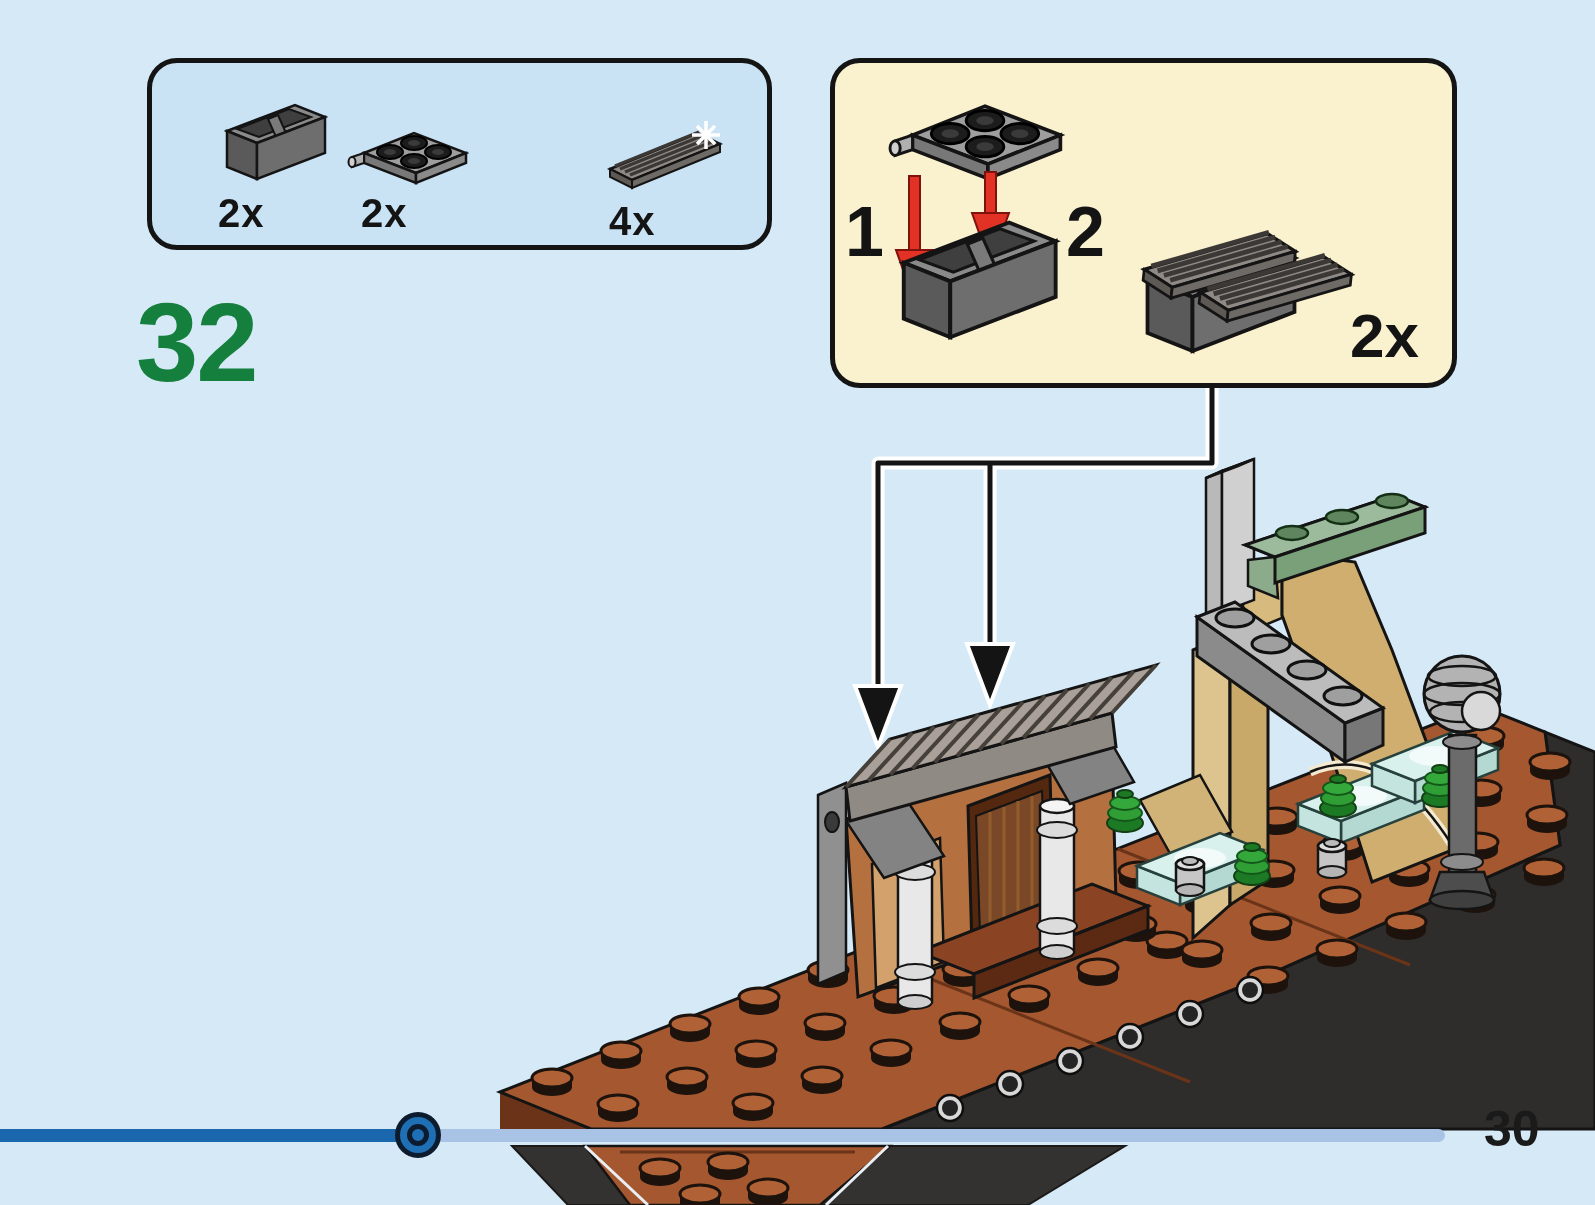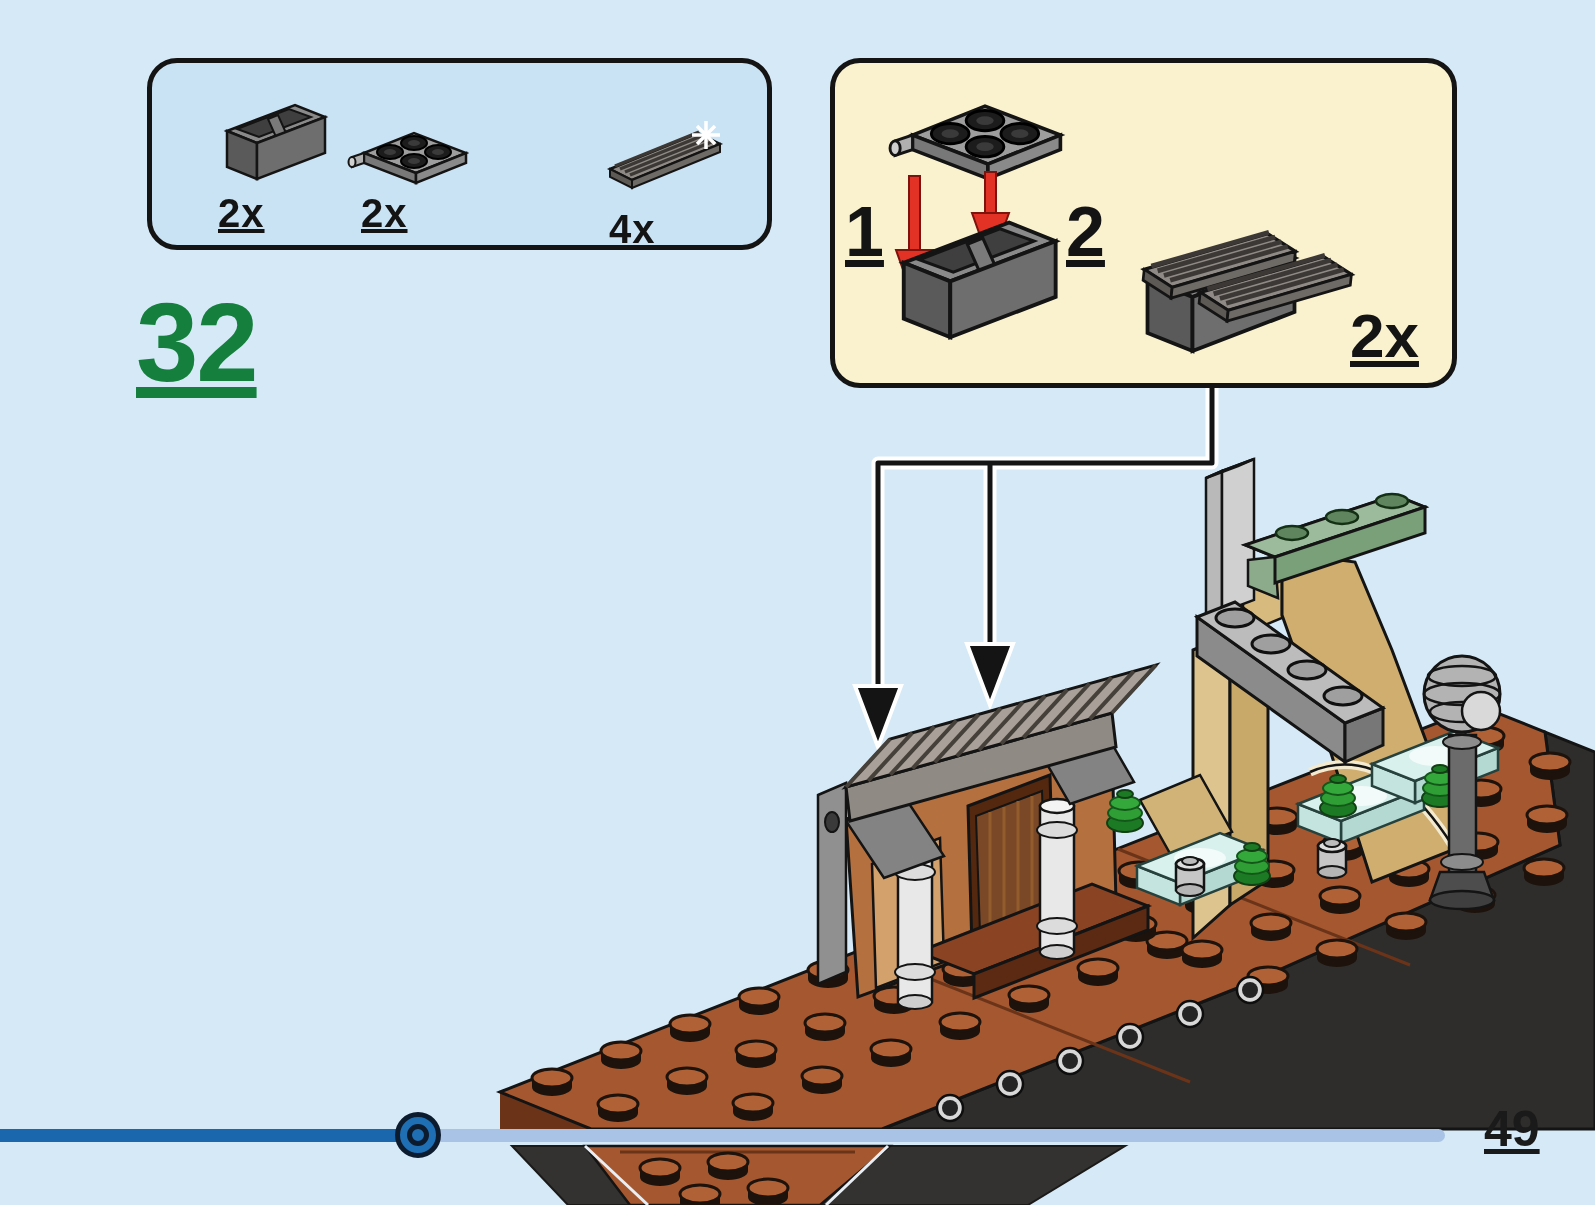--- a/index.html
+++ b/index.html
@@ -2,21 +2,21 @@
 <html><head>
 <meta charset="utf-8">
 <style>
   html,body{margin:0;padding:0;}
   body{
     width:1595px;height:1205px;position:relative;overflow:hidden;
     background:#d5e9f6;
     font-family:"Liberation Sans", sans-serif;
     -webkit-font-smoothing:antialiased;
   }
-  .abs{position:absolute;text-decoration:underline;}
+  .abs{position:absolute;}
   .panel{
     border:5px solid #141414;border-radius:30px;box-sizing:border-box;
   }
   .parts-panel{
     left:147px;top:58px;width:625px;height:192px;background:#c9e2f4;
   }
   .callout-panel{
     left:830px;top:58px;width:627px;height:330px;background:#faf2cf;
   }
   .qty-label{
@@ -102,21 +102,21 @@
       <g transform="translate(44,-20)" stroke="#ffffff" stroke-width="3.5">
         <line x1="-14" y1="0" x2="14" y2="0"></line>
           <line x1="0" y1="-14" x2="0" y2="14"></line>
         <line x1="-9" y1="-9" x2="9" y2="9"></line>
           <line x1="9" y1="-9" x2="-9" y2="9"></line>
       </g>
     </g>
   </svg>
   <div class="abs qty-label" style="left:66px;top:128px;">2x</div>
   <div class="abs qty-label" style="left:209px;top:128px;">2x</div>
-  <div class="abs qty-label" style="left:457px;top:144px;">4x</div>
+  <div class="abs qty-label" style="left:457px;top:136px;">4x</div>
 </div>
 
 <div class="abs step-number">32</div>
 
 <div class="abs panel callout-panel"></div>
 <div class="abs substep-label" style="left:845px;top:192px;">1</div>
 <div class="abs substep-label" style="left:1066px;top:192px;">2</div>
 <div class="abs callout-qty">2x</div>
 
 <svg id="scene" viewBox="0 0 1595 1205">
@@ -420,13 +420,13 @@
     <use href="#stud" transform="translate(768,1188)"></use>
   </g>
 </svg>
 
 <div class="abs progress-track"></div>
 <div class="abs progress-fill"></div>
 <div class="abs progress-knob">
   <div class="progress-knob-inner"></div>
 </div>
 
-<div class="abs page-number">49</div>
+<div class="abs page-number">30</div>
 
 </body></html>

